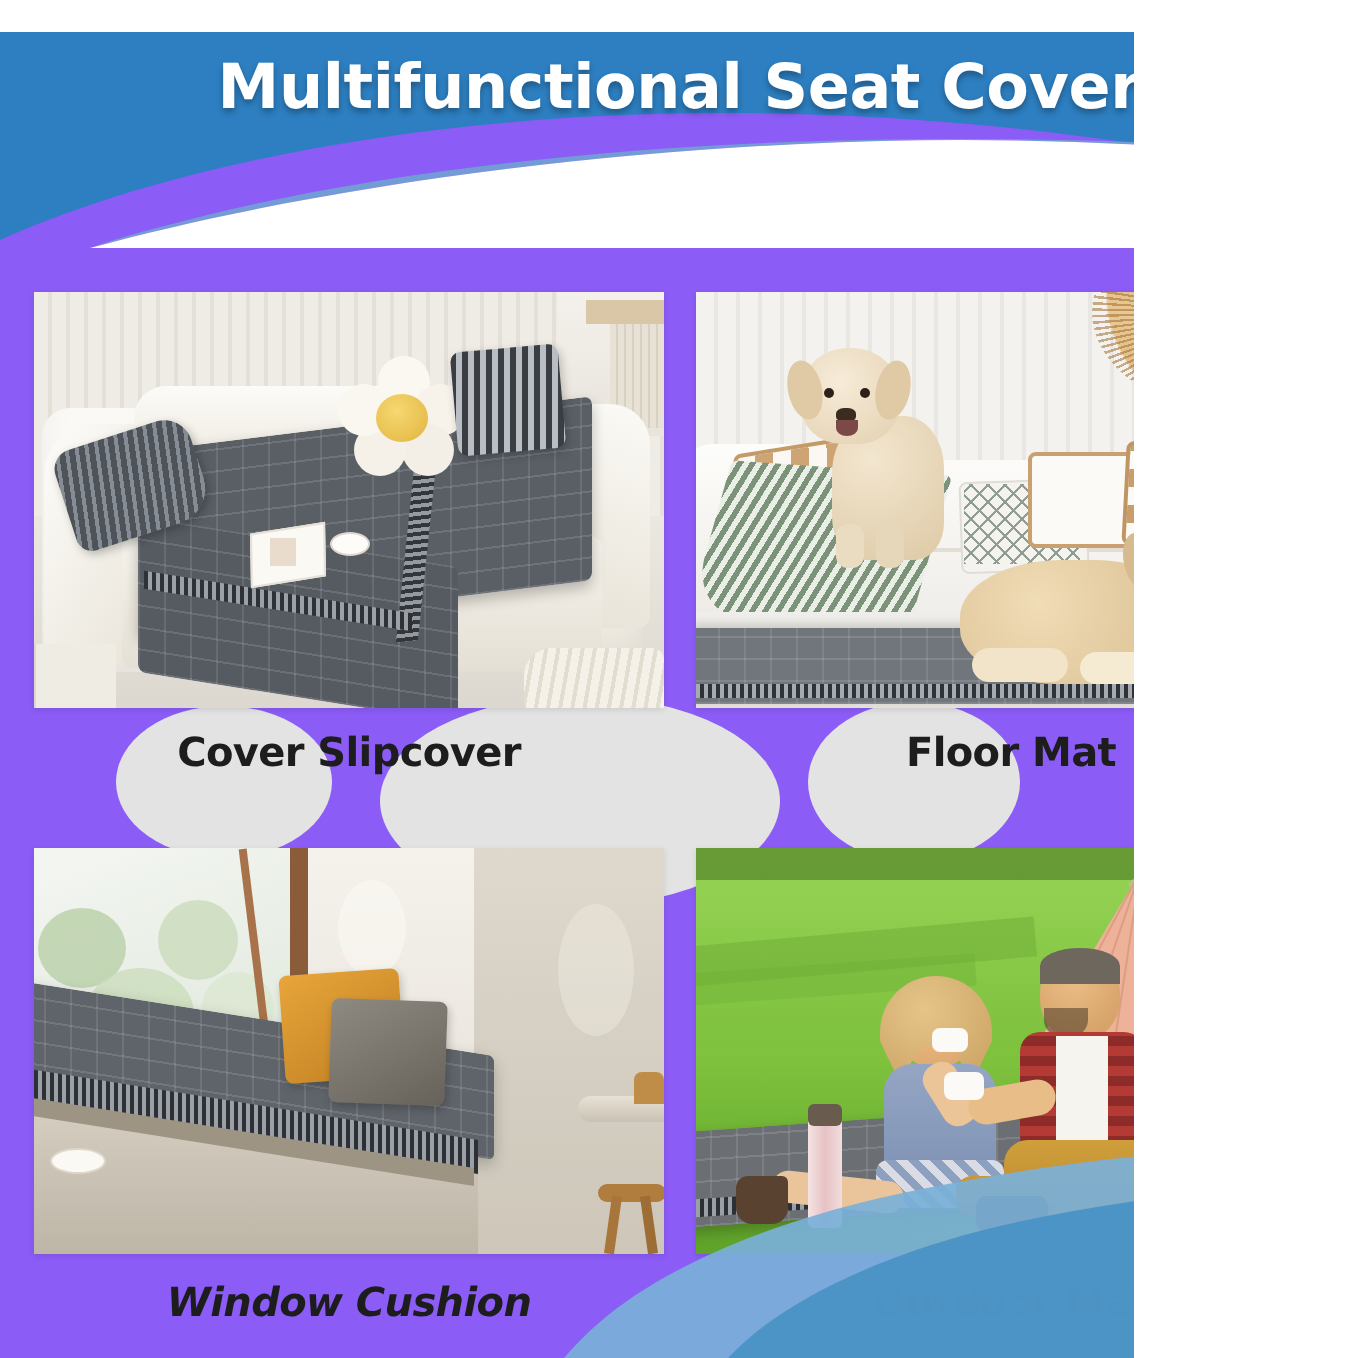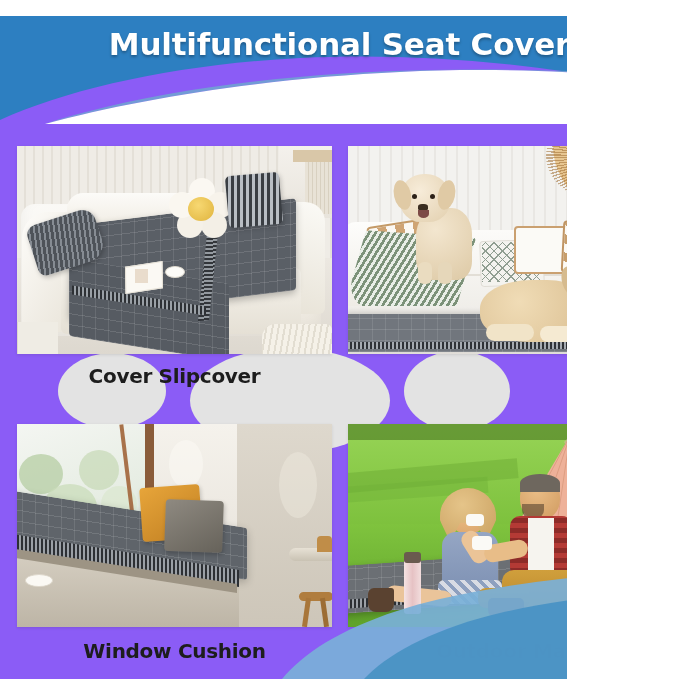--- a/index.html
+++ b/index.html
@@ -225,20 +225,21 @@
         <div class="sh" style="left:82px;top:12px;width:17px;height:30px;border-radius:50%;background:#d6bb8e;transform:rotate(-14deg);"></div>
         <div class="sh" style="left:126px;top:12px;width:17px;height:30px;border-radius:50%;background:#d6bb8e;transform:rotate(14deg);"></div>
         <div class="sh" style="left:100px;top:24px;width:5px;height:5px;border-radius:50%;background:#2b2018;"></div>
         <div class="sh" style="left:118px;top:24px;width:5px;height:5px;border-radius:50%;background:#2b2018;"></div>
         <div class="sh" style="left:106px;top:36px;width:11px;height:8px;border-radius:40%;background:#3a2d20;"></div>
         <div class="sh" style="left:6px;top:70px;width:48px;height:17px;border-radius:10px;background:#f1e4c8;"></div>
         <div class="sh" style="left:60px;top:72px;width:58px;height:16px;border-radius:10px;background:#f5ead2;"></div>
       </div>
     </div>
   </div>
+  <div class="cap" style="left:348px;top:348px;width:315px;">Floor Mat</div>
 
   <div class="panel" style="left:17px;top:408px;width:315px;height:203px;">
     <div class="scene" style="background:linear-gradient(#f2efe9,#e3ddd3);">
 
       <div class="sh" style="left:0;top:0;width:132px;height:138px;
            background:linear-gradient(160deg,#f4f6f2,#dce6d8);"></div>
 
       <div class="sh" style="left:2px;top:30px;width:44px;height:40px;border-radius:50%;background:#b9cfa8;opacity:.8;"></div>
       <div class="sh" style="left:26px;top:60px;width:54px;height:46px;border-radius:50%;background:#cadcb9;opacity:.75;"></div>
       <div class="sh" style="left:62px;top:26px;width:40px;height:40px;border-radius:50%;background:#c6d8b5;opacity:.7;"></div>
@@ -280,21 +281,21 @@
            background:#fbf9f4;border:1px solid #ddd7cb;"></div>
 
       <div class="sh" style="left:272px;top:124px;width:52px;height:13px;border-radius:8px;
            background:linear-gradient(#e7e1d5,#c9c2b3);"></div>
       <div class="sh" style="left:300px;top:112px;width:15px;height:16px;border-radius:4px 4px 0 0;background:#c08d48;"></div>
       <div class="sh" style="left:282px;top:168px;width:34px;height:9px;border-radius:5px;background:#b07d3e;"></div>
       <div class="sh" style="left:287px;top:174px;width:5px;height:29px;background:#a8763a;transform:rotate(8deg);"></div>
       <div class="sh" style="left:305px;top:174px;width:5px;height:29px;background:#9c6d34;transform:rotate(-8deg);"></div>
     </div>
   </div>
-  <div class="cap" style="left:17px;top:623px;width:315px;">Window Cushion</div>
+  <div class="cap" style="left:17px;top:623px;width:315px;font-style:italic;">Window Cushion</div>
 
   <div class="panel" style="left:348px;top:408px;width:315px;height:203px;">
     <div class="scene" style="background:linear-gradient(#8fce4a,#63ab2c);">
 
       <div class="sh" style="left:0;top:0;width:315px;height:16px;background:#4f7a2a;opacity:.6;"></div>
 
       <div class="sh" style="left:0;top:16px;width:315px;height:90px;
            background:linear-gradient(#93d152,#7cc03c);"></div>
       <div class="sh" style="left:0;top:100px;width:315px;height:103px;
            background:linear-gradient(#7fc33e,#5fa32a);"></div>

